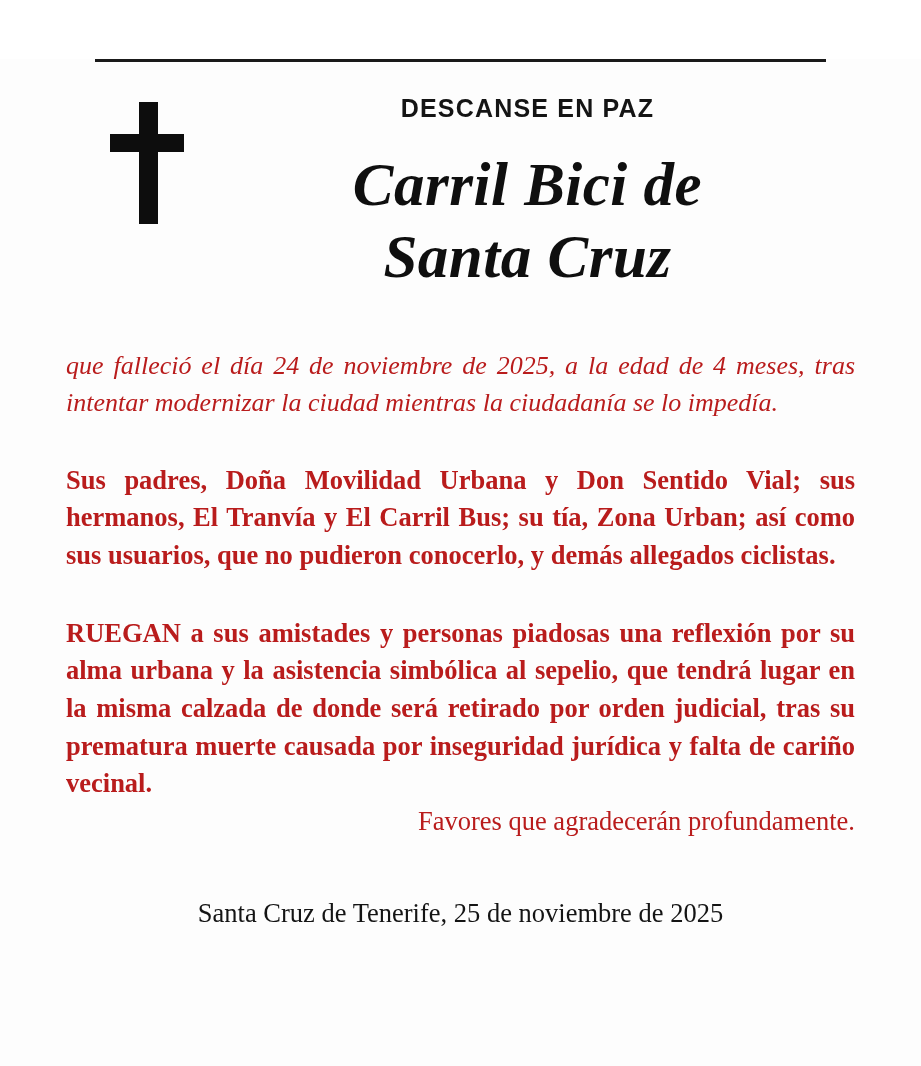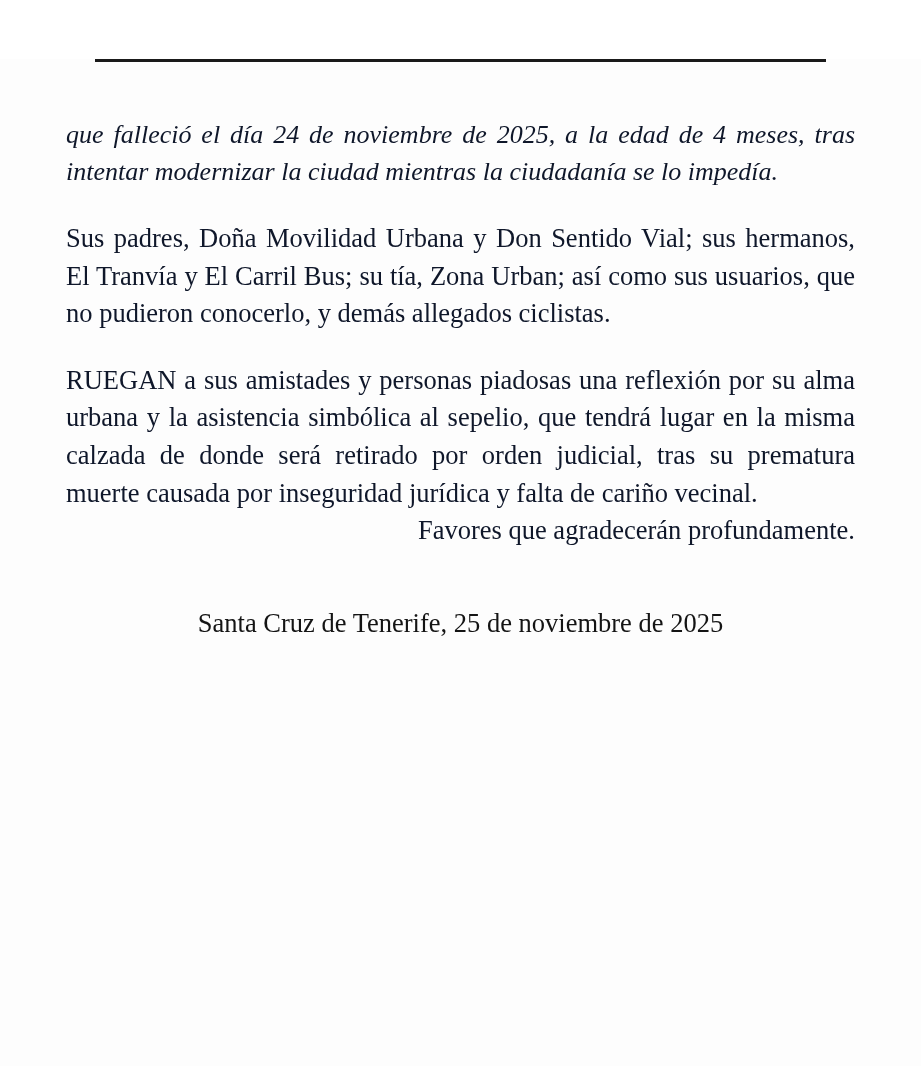--- a/index.html
+++ b/index.html
@@ -100,31 +100,32 @@
   .body-block {
     padding: 0 66px 0 66px;
     margin-top: 54px;
   }
 
   p {
     margin: 0;
     text-align: justify;
     font-size: 26.5px;
     line-height: 1.42;
-    color: #0f172a;
+    color: #b91c1c;
   }
 
   .lead {
     font-style: italic;
     font-size: 26px;
     line-height: 1.44;
   }
 
   .para {
-    margin-top: 29px;
+    margin-top: 40px;
+    font-weight: bold;
   }
 
   .para-tight {
     margin-top: 0;
     text-align: right;
     margin-left: 16px;
   }
 
   .footer {
     text-align: center;
@@ -136,20 +137,35 @@
     font-weight: normal;
   }
 </style>
 </head>
 <body>
 
 <div class="obituary">
 
   <div class="rule rule-top"></div>
 
+  <div class="header-row">
+    <div class="cross-wrap">
+      <div class="cross">
+        <div class="v"></div>
+        <div class="h"></div>
+      </div>
+    </div>
+    <div class="title-block">
+      <div class="eyebrow">DESCANSE EN PAZ</div>
+      <div class="deceased-name">
+        <div>Carril Bici de</div>
+        <div>Santa Cruz</div>
+      </div>
+    </div>
+  </div>
 
   <div class="body-block">
     <p class="lead">que falleció el día 24 de noviembre de 2025, a la edad de 4 meses, tras intentar modernizar la ciudad mientras la ciudadanía se lo impedía.</p>
     <p class="para">Sus padres, Doña Movilidad Urbana y Don Sentido Vial; sus hermanos, El Tranvía y El Carril Bus; su tía, Zona Urban; así como sus usuarios, que no pudieron conocerlo, y demás allegados ciclistas.</p>
     <p class="para">RUEGAN a sus amistades y personas piadosas una reflexión por su alma urbana y la asistencia simbólica al sepelio, que tendrá lugar en la misma calzada de donde será retirado por orden judicial, tras su prematura muerte causada por inseguridad jurídica y falta de cariño vecinal.</p>
     <p class="para-tight">Favores que agradecerán profundamente.</p>
 
     <div class="footer">
       <span class="place">Santa Cruz de Tenerife</span><span>, 25 de noviembre de 2025</span>
     </div>

